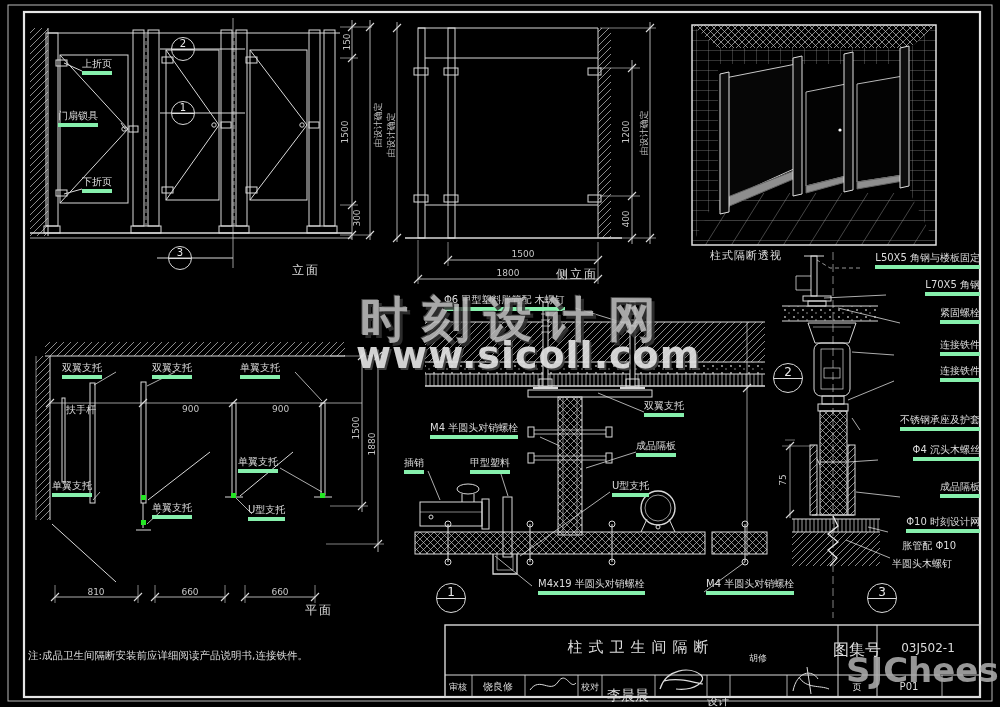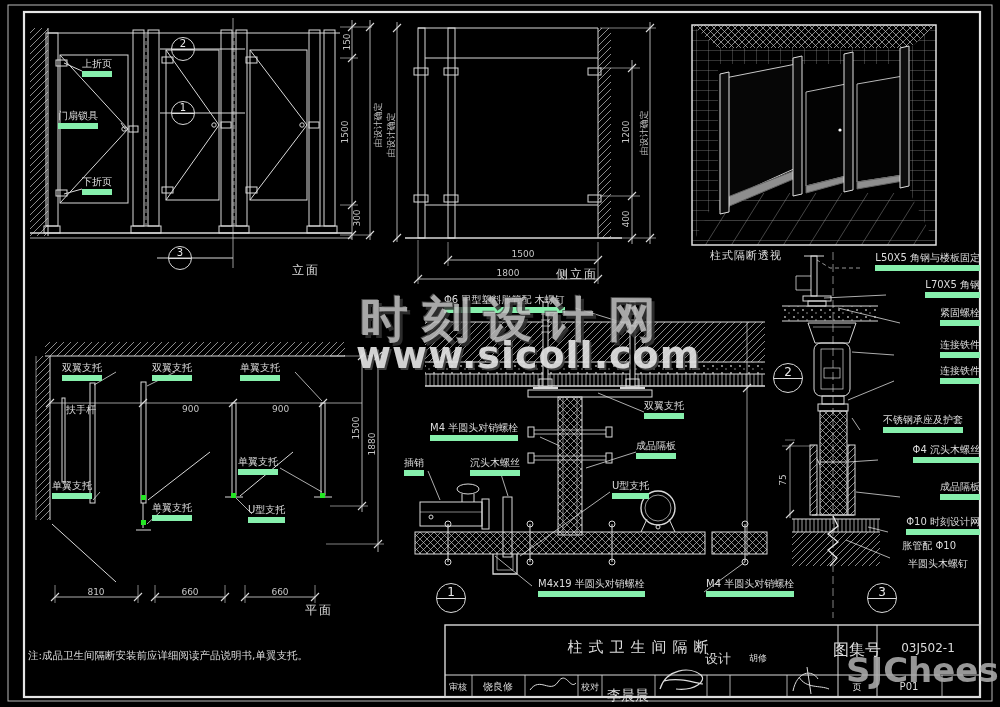--- a/index.html
+++ b/index.html
@@ -1,21 +1,21 @@
 <!DOCTYPE html>
 <html><head>
 <meta charset="utf-8">
 <style>
   html,body{margin:0;padding:0;background:#000;}
   body{position:relative;width:1000px;height:707px;overflow:hidden;
        font-family:"DejaVu Sans",sans-serif;}
   #art{position:absolute;left:0;top:0;z-index:1;}
   .lbl{position:absolute;color:#dcdcdc;font-size:10px;line-height:12px;
        white-space:nowrap;z-index:3;}
-  .ul{border-bottom:6px solid #86efac;padding-bottom:1px;}
+  .ul{border-bottom:4px solid #86efac;padding-bottom:1px;}
   .dim{color:#c6c6c6;font-size:9px;}
   .rot{transform:translate(-50%,-50%) rotate(-90deg);}
   .ctr{transform:translateX(-50%);}
   .title-lbl{font-size:12px;letter-spacing:2px;}
   .callout{position:absolute;border:1px solid #d9d9d9;border-radius:50%;
        z-index:3;color:#e8e8e8;text-align:center;width:22px;height:22px;}
   .callout .num{display:block;font-size:10px;line-height:10px;margin-top:1px;}
   .callout .bar{display:block;border-top:1px solid #d9d9d9;}
   .callout.big{width:28px;height:28px;}
   .callout.big .num{font-size:12px;line-height:12px;margin-top:2px;}
@@ -334,61 +334,61 @@
 <div class="lbl dim ctr" style="left:96px;top:586px">810</div>
 <div class="lbl dim ctr" style="left:190px;top:586px">660</div>
 <div class="lbl dim ctr" style="left:280px;top:586px">660</div>
 <div class="lbl dim rot" style="left:356px;top:428px">1500</div>
 <div class="lbl dim rot" style="left:372px;top:444px">1880</div>
 <div class="lbl title-lbl" style="left:305px;top:604px">平面</div>
 
 <div class="lbl ul" style="left:444px;top:294px">Φ6 甲型塑料胀管配 木螺钉</div>
 <div class="lbl ul" style="left:430px;top:422px">M4 半圆头对销螺栓</div>
 <div class="lbl ul" style="left:404px;top:457px">插销</div>
-<div class="lbl ul" style="left:470px;top:457px">沉头木螺丝</div>
+<div class="lbl ul" style="left:470px;top:457px">甲型塑料</div>
 <div class="lbl ul" style="left:644px;top:400px">双翼支托</div>
 <div class="lbl ul" style="left:636px;top:440px">成品隔板</div>
 <div class="lbl ul" style="left:612px;top:480px">U型支托</div>
 <div class="lbl ul" style="left:538px;top:578px">M4x19 半圆头对销螺栓</div>
 <div class="lbl ul" style="left:706px;top:578px">M4 半圆头对销螺栓</div>
 <div class="callout big" style="left:436px;top:583px">
     <span class="num">1</span>
     <span class="bar"></span>
   </div>
 
 <div class="lbl ul" style="right:20px;top:252px">L50X5 角钢与楼板固定</div>
 <div class="lbl ul" style="right:20px;top:279px">L70X5 角钢</div>
 <div class="lbl ul" style="right:20px;top:307px">紧固螺栓</div>
 <div class="lbl ul" style="right:20px;top:339px">连接铁件</div>
 <div class="lbl ul" style="right:20px;top:365px">连接铁件</div>
-<div class="lbl ul" style="right:37px;top:414px">不锈钢承座及护套</div>
+<div class="lbl ul" style="right:20px;top:414px">不锈钢承座及护套</div>
 <div class="lbl ul" style="right:20px;top:444px">Φ4 沉头木螺丝</div>
 <div class="lbl ul" style="right:20px;top:481px">成品隔板</div>
 <div class="lbl ul" style="right:20px;top:516px">Φ10 时刻设计网</div>
 <div class="lbl" style="right:44px;top:540px">胀管配 Φ10</div>
-<div class="lbl" style="right:32px;top:558px">半圆头木螺钉</div>
+<div class="lbl" style="right:48px;top:558px">半圆头木螺钉</div>
 <div class="lbl dim rot" style="left:783px;top:480px">75</div>
 <div class="callout big" style="left:773px;top:363px">
     <span class="num">2</span>
     <span class="bar"></span>
   </div>
 <div class="callout big" style="left:867px;top:583px">
     <span class="num">3</span>
     <span class="bar"></span>
   </div>
 
-<div class="lbl" style="left:28px;top:649px;font-size:10.5px">注:成品卫生间隔断安装前应详细阅读产品说明书,单翼支托。</div>
+<div class="lbl" style="left:28px;top:649px;font-size:10.5px">注:成品卫生间隔断安装前应详细阅读产品说明书,连接铁件。</div>
 
 <div class="lbl ctr" style="left:641px;top:641px;font-size:15px;letter-spacing:6px">柱式卫生间隔断</div>
 <div class="lbl ctr" style="left:857px;top:644px;font-size:16px">图集号</div>
 <div class="lbl ctr" style="left:928px;top:642px;font-size:12px">03J502-1</div>
 <div class="lbl ctr" style="left:458px;top:681px;font-size:9px">审核</div>
 <div class="lbl ctr" style="left:498px;top:681px;font-size:10px">饶良修</div>
 <div class="lbl ctr" style="left:590px;top:681px;font-size:9px">校对</div>
 <div class="lbl ctr" style="left:628px;top:689px;font-size:14px">李晨晨</div>
-<div class="lbl ctr" style="left:718px;top:653px;font-size:13px">设计</div>
+<div class="lbl ctr" style="left:718px;top:696px;font-size:11px">设计</div>
 <div class="lbl ctr" style="left:758px;top:652px;font-size:9px">胡修</div>
 <div class="lbl ctr" style="left:857px;top:681px;font-size:9px">页</div>
 <div class="lbl ctr" style="left:909px;top:681px;font-size:10px">P01</div>
 
 <div class="wm-main">时刻设计网</div>
 <div class="wm-url">www.sicoll.com</div>
 <div class="wm-brand">SJCheese</div>
 
 </body></html>

